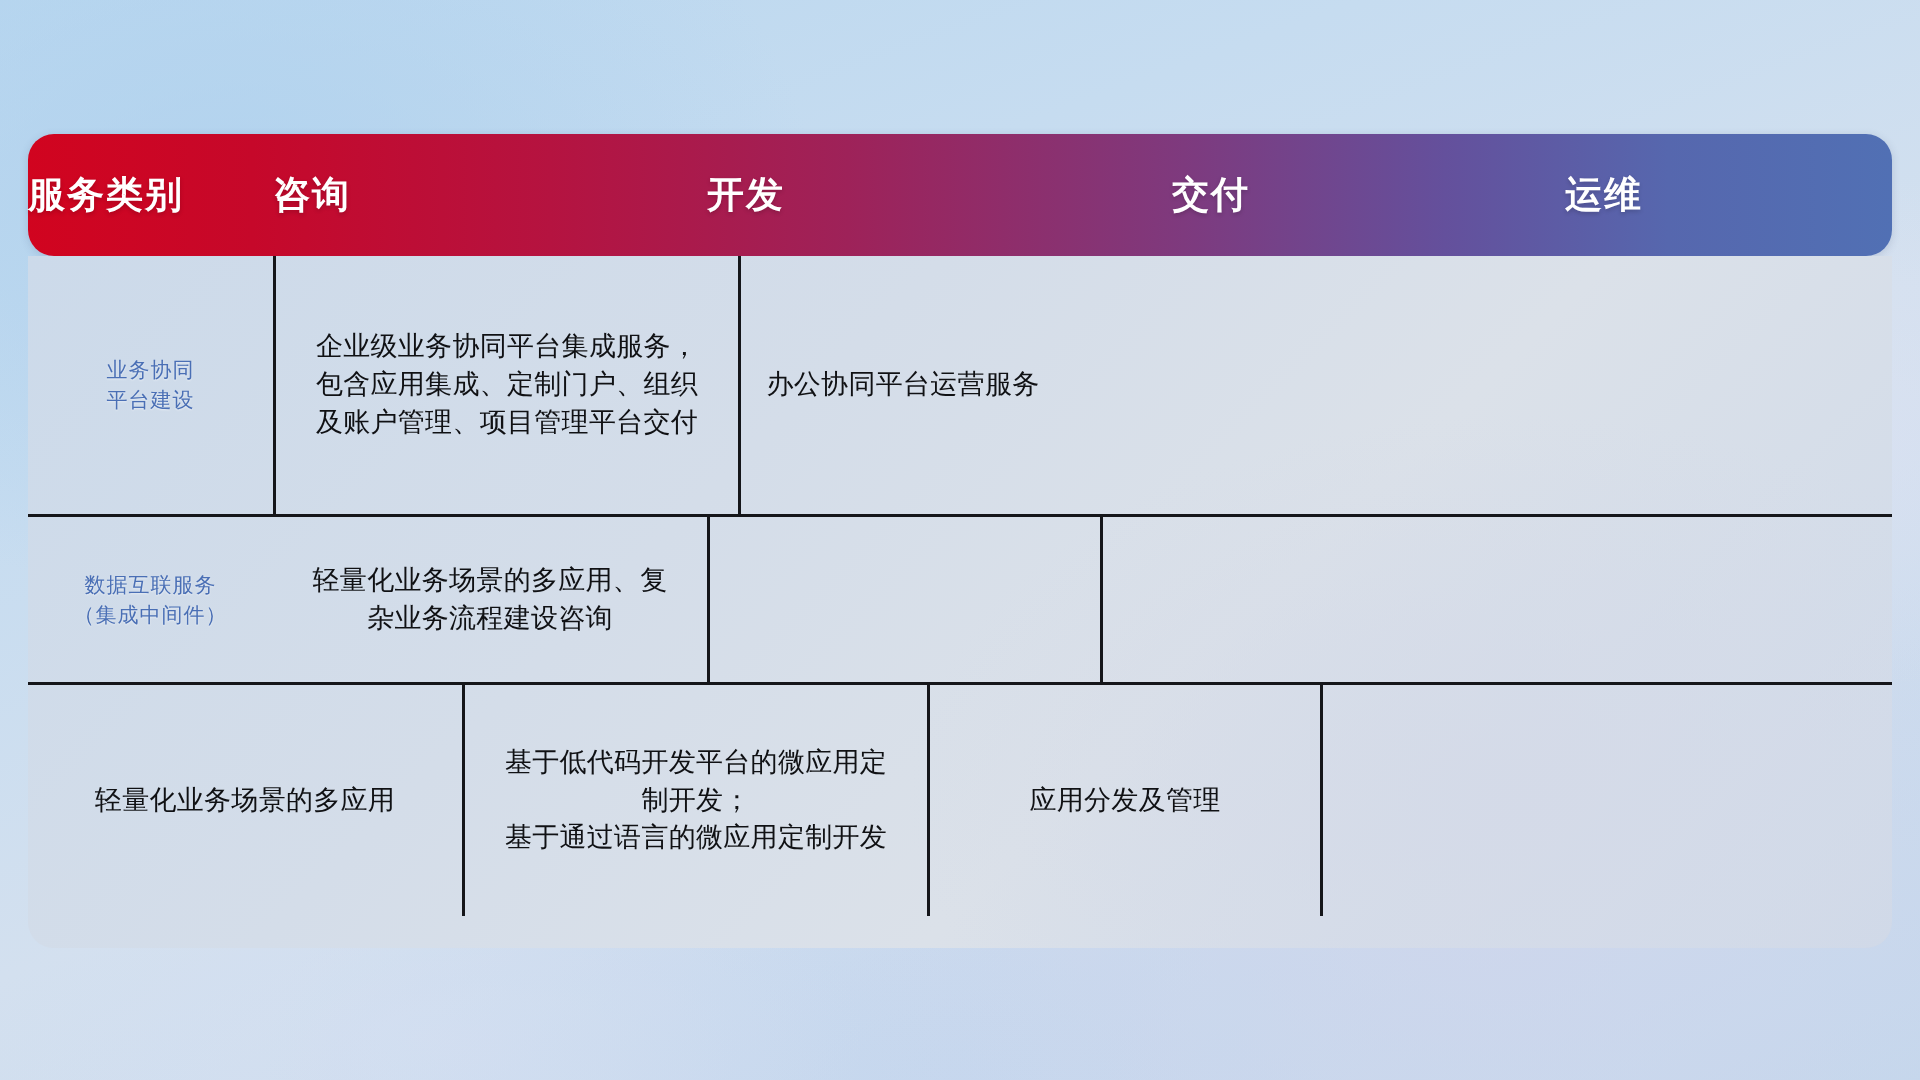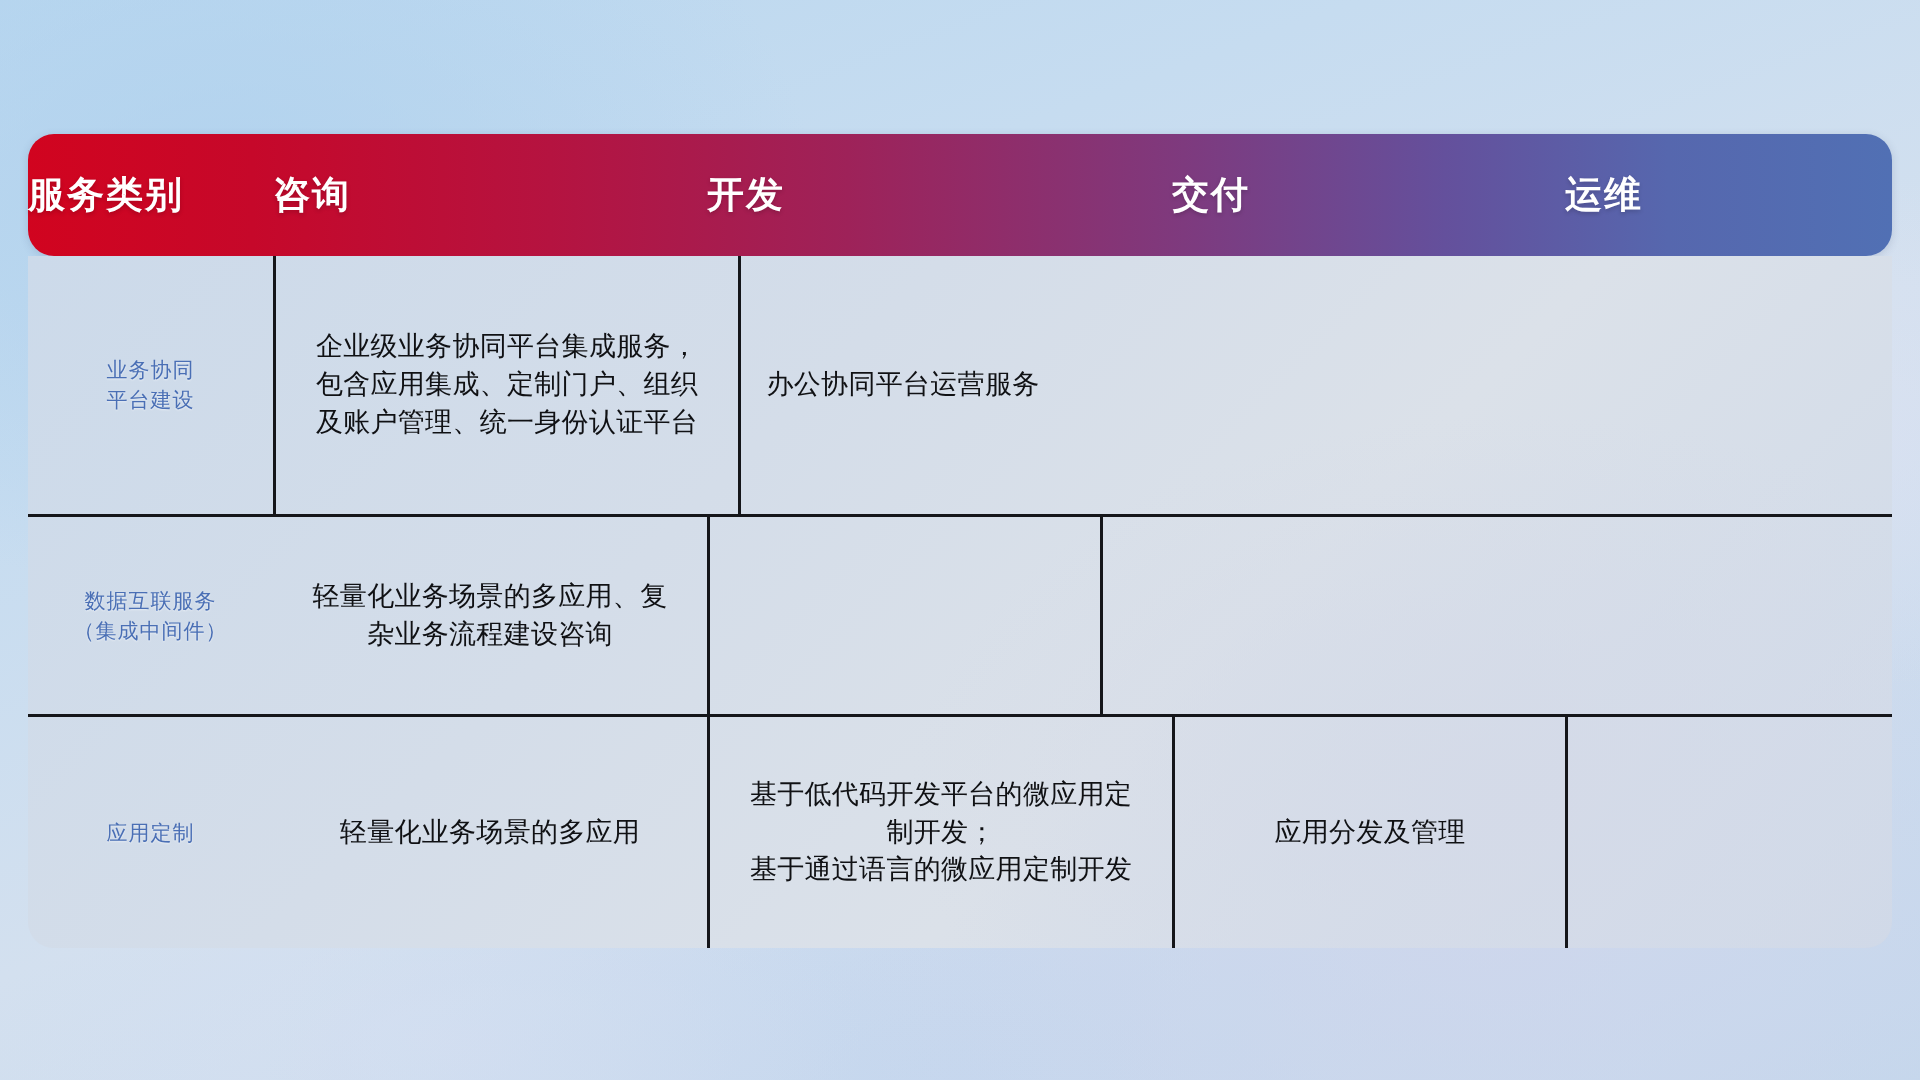--- a/index.html
+++ b/index.html
@@ -89,21 +89,21 @@
     overflow: hidden;
   }
 
   .row {
     display: flex;
     align-items: stretch;
     position: relative;
     box-sizing: border-box;
   }
   .row-1 { height: 258px; }
-  .row-2 { height: 200px; }
+  .row-2 { height: 168px; }
   .row-3 { height: 234px; }
   .row-sep { border-top: 3px solid #15161a; }
 
   .cell {
     display: flex;
     align-items: center;
     justify-content: center;
     box-sizing: border-box;
     padding: 4px 14px;
     text-align: center;
@@ -146,21 +146,21 @@
   <div class="tbody">
 
     <div class="row row-1">
       <div class="cell c1">
         <span class="cat-label">业务协同
 平台建设</span>
       </div>
       <div class="cell c3 vdiv">
         <span class="cell-text">企业级业务协同平台集成服务，
 包含应用集成、定制门户、组织
-及账户管理、统一身份认证平台</span>
+及账户管理、项目管理平台交付</span>
       </div>
       <div class="cell c5 vdiv">
         <span class="cell-text">办公协同平台运营服务</span>
       </div>
     </div>
 
     <div class="row row-2 row-sep">
       <div class="cell c1">
         <span class="cat-label">数据互联服务
 （集成中间件）</span>
@@ -171,23 +171,20 @@
       </div>
       <div class="cell c4 vdiv">
         <span class="cell-text"></span>
       </div>
       <div class="cell c5 vdiv">
         <span class="cell-text"></span>
       </div>
     </div>
 
     <div class="row row-3 row-sep">
-      <div class="cell c1">
-        <span class="cat-label">应用定制</span>
-      </div>
       <div class="cell c2">
         <span class="cell-text">轻量化业务场景的多应用</span>
       </div>
       <div class="cell c3 vdiv">
         <span class="cell-text">基于低代码开发平台的微应用定
 制开发；
 基于通过语言的微应用定制开发</span>
       </div>
       <div class="cell c4 vdiv">
         <span class="cell-text">应用分发及管理</span>

